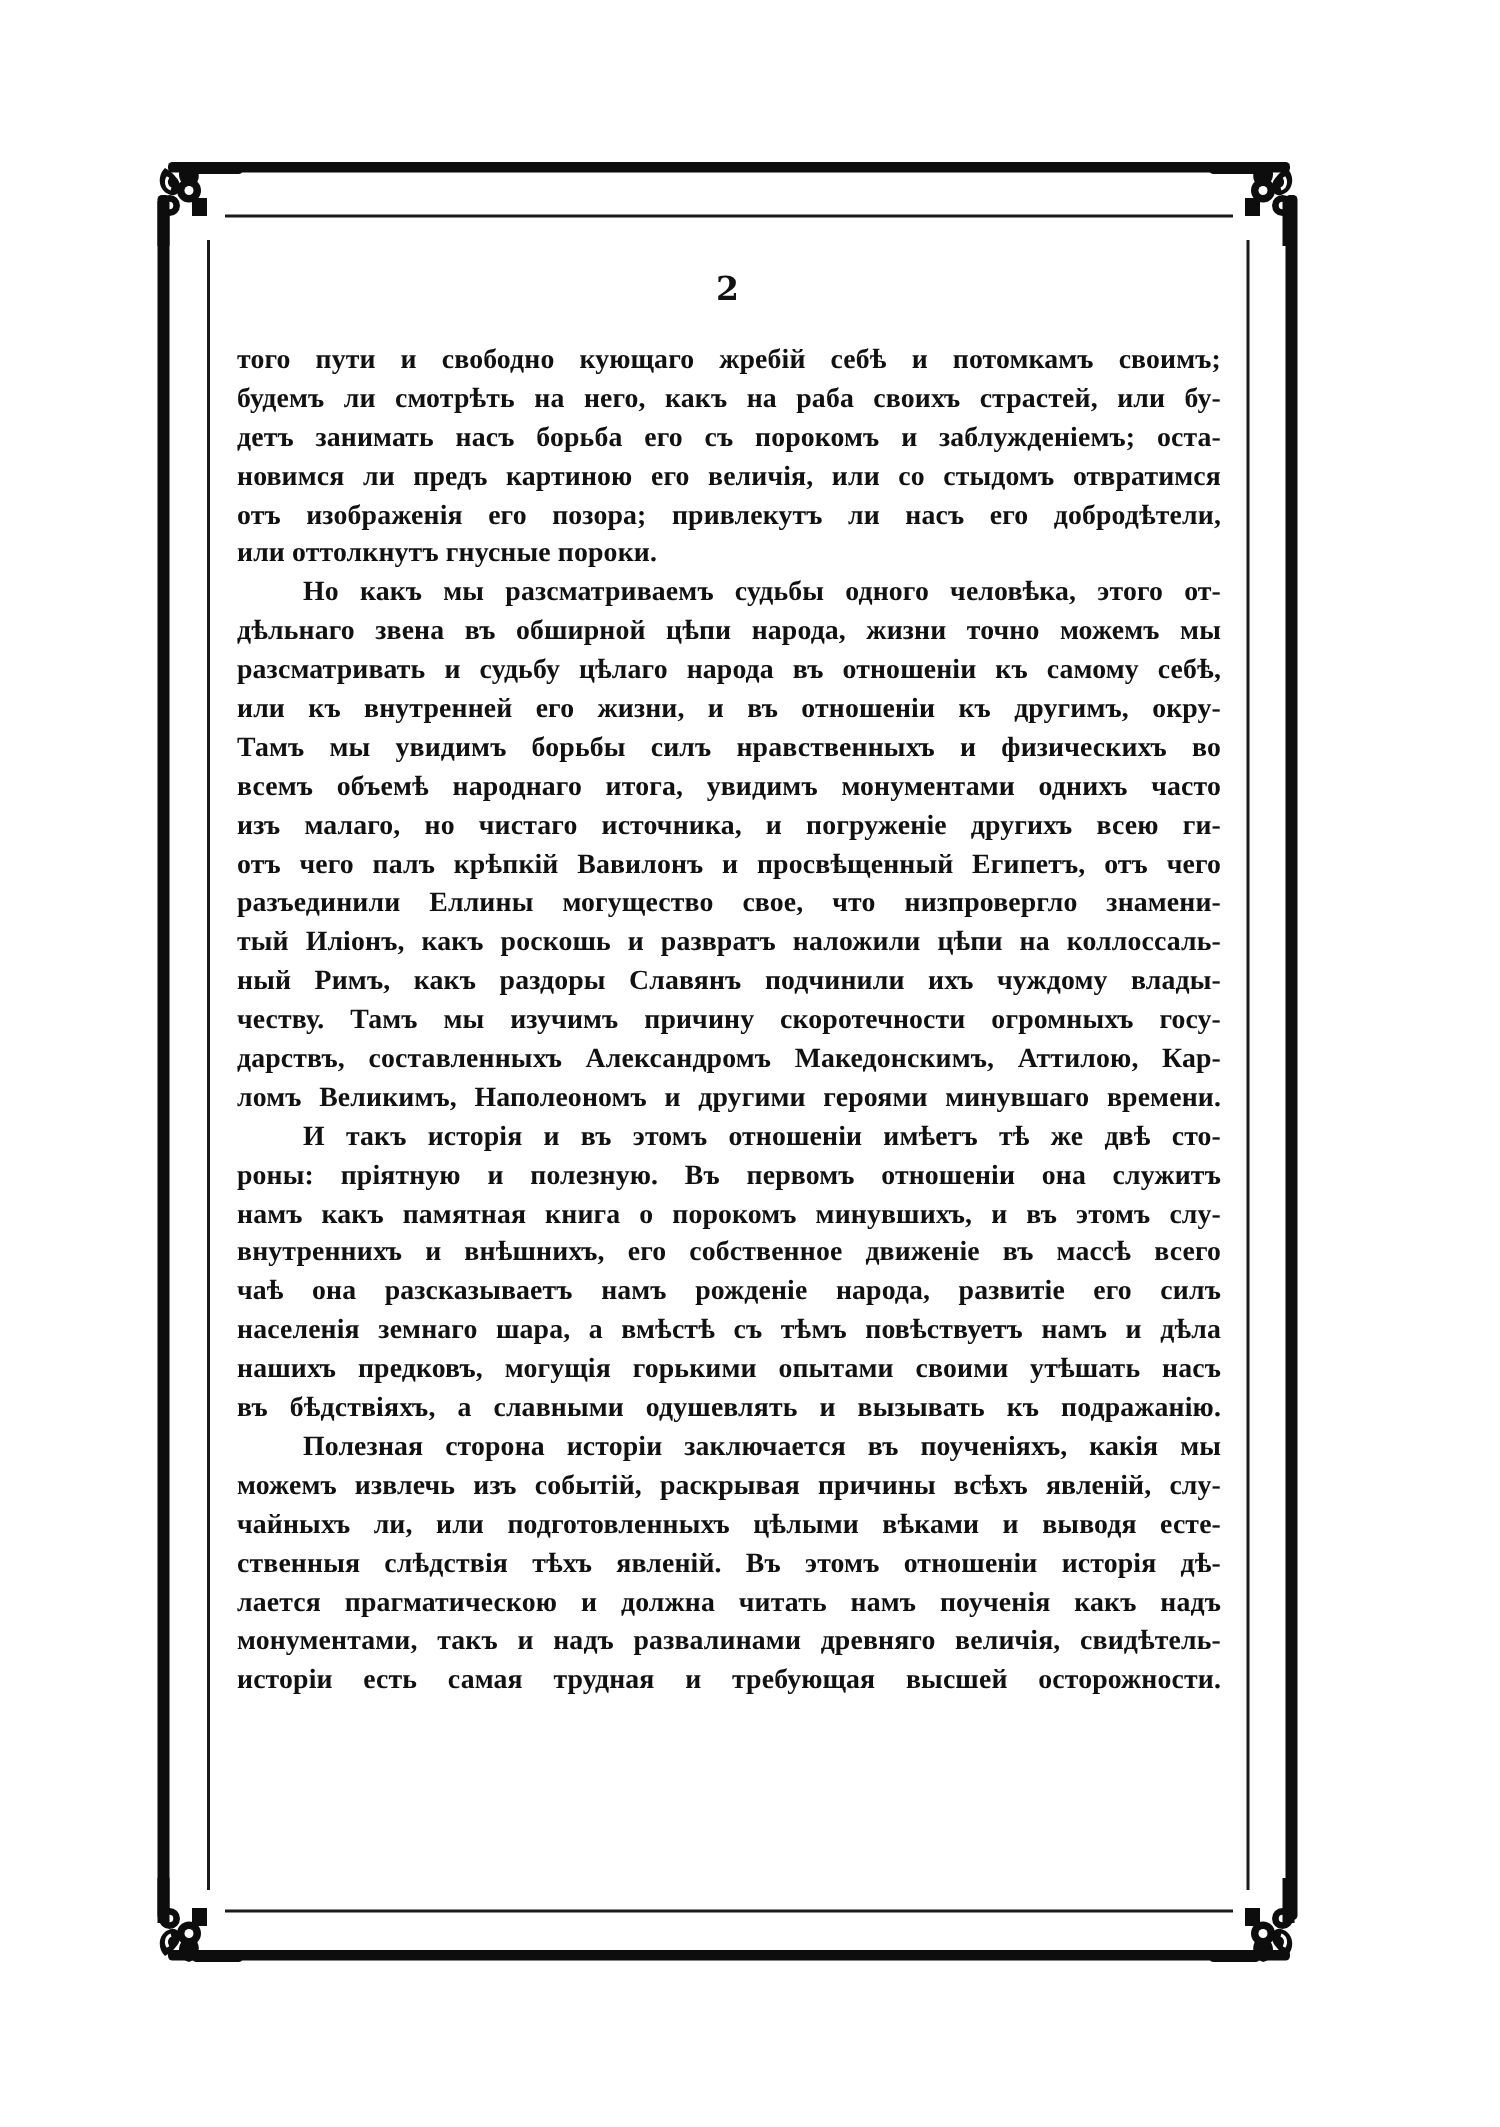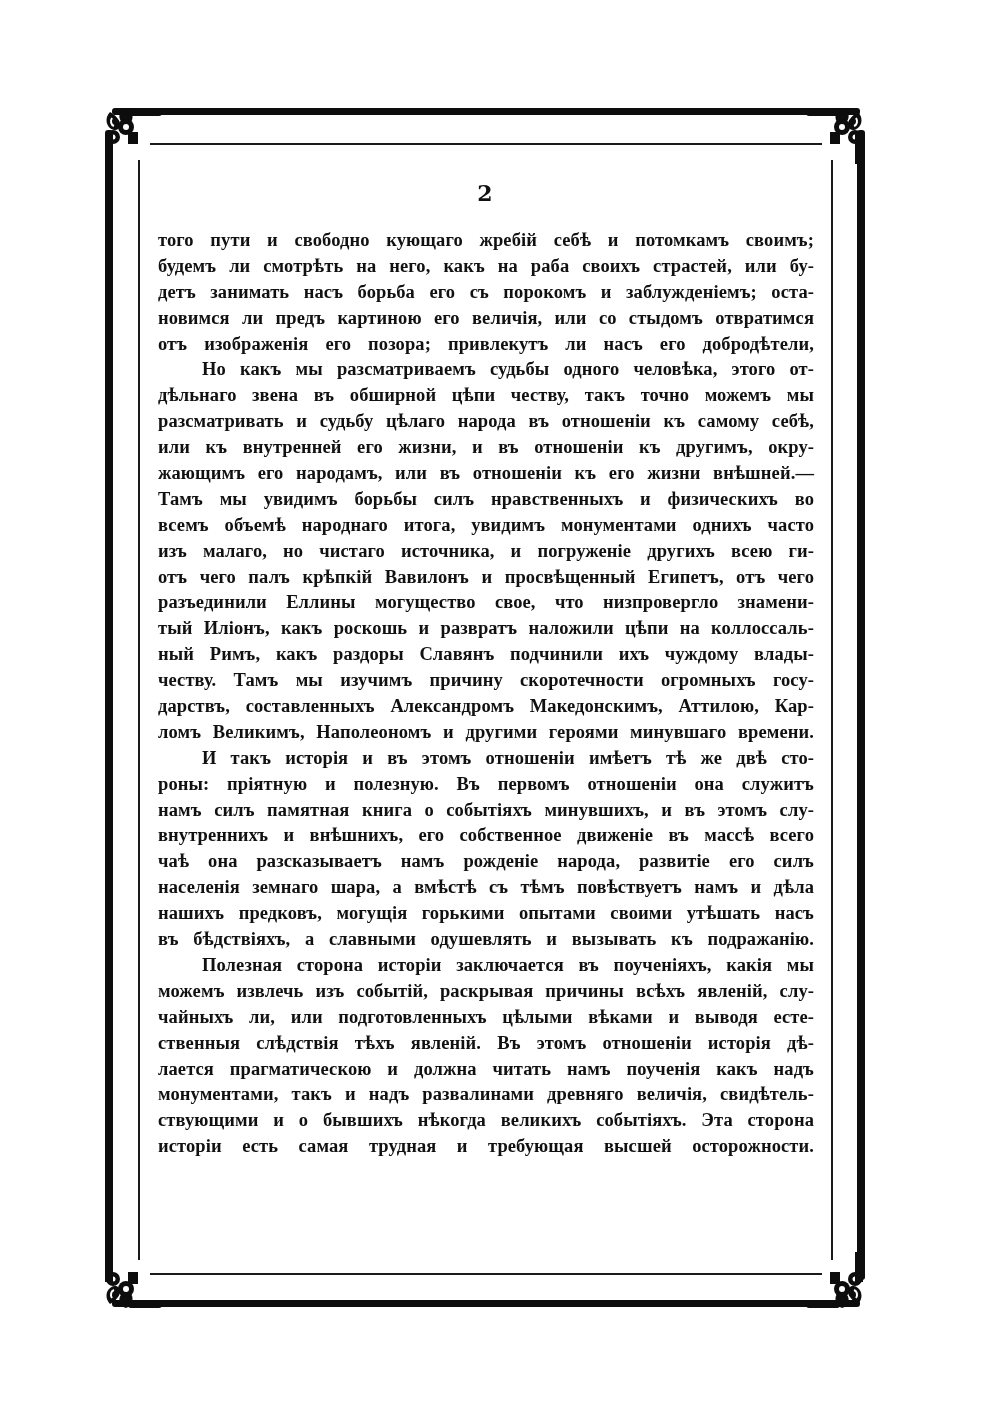--- a/index.html
+++ b/index.html
@@ -183,55 +183,54 @@
   <div class="page-number">2</div>
 
   <div class="text-body">
 
     <div>
       <span class="line">того пути и свободно кующаго жребій себѣ и потомкамъ своимъ;</span>
       <span class="line">будемъ ли смотрѣть на него, какъ на раба своихъ страстей, или бу-</span>
       <span class="line">детъ занимать насъ борьба его съ порокомъ и заблужденіемъ; оста-</span>
       <span class="line">новимся ли предъ картиною его величія, или со стыдомъ отвратимся</span>
       <span class="line">отъ изображенія его позора; привлекутъ ли насъ его добродѣтели,</span>
+      <span class="line last">или оттолкнутъ гнусные пороки.</span>
     </div>
 
     <div>
       <span class="line indent">Но какъ мы разсматриваемъ судьбы одного человѣка, этого от-</span>
-      <span class="line">дѣльнаго звена въ обширной цѣпи честву, такъ точно можемъ мы</span>
+      <span class="line">дѣльнаго звена въ обширной цѣпи народа, жизни точно можемъ мы</span>
       <span class="line">разсматривать и судьбу цѣлаго народа въ отношеніи къ самому себѣ,</span>
       <span class="line">или къ внутренней его жизни, и въ отношеніи къ другимъ, окру-</span>
-      <span class="line">жающимъ его народамъ, или въ отношеніи къ его жизни внѣшней.—</span>
       <span class="line">Тамъ мы увидимъ борьбы силъ нравственныхъ и физическихъ во</span>
       <span class="line">всемъ объемѣ народнаго итога, увидимъ монументами однихъ часто</span>
       <span class="line">изъ малаго, но чистаго источника, и погруженіе другихъ всею ги-</span>
       <span class="line">отъ чего палъ крѣпкій Вавилонъ и просвѣщенный Египетъ, отъ чего</span>
       <span class="line">разъединили Еллины могущество свое, что низпровергло знамени-</span>
       <span class="line">тый Иліонъ, какъ роскошь и развратъ наложили цѣпи на коллоссаль-</span>
       <span class="line">ный Римъ, какъ раздоры Славянъ подчинили ихъ чуждому влады-</span>
       <span class="line">честву. Тамъ мы изучимъ причину скоротечности огромныхъ госу-</span>
       <span class="line">дарствъ, составленныхъ Александромъ Македонскимъ, Аттилою, Кар-</span>
       <span class="line">ломъ Великимъ, Наполеономъ и другими героями минувшаго времени.</span>
     </div>
 
     <div>
       <span class="line indent">И такъ исторія и въ этомъ отношеніи имѣетъ тѣ же двѣ сто-</span>
       <span class="line">роны: пріятную и полезную. Въ первомъ отношеніи она служитъ</span>
-      <span class="line">намъ силъ памятная книга о событіяхъ минувшихъ, и въ этомъ слу-</span>
+      <span class="line">намъ какъ памятная книга о порокомъ минувшихъ, и въ этомъ слу-</span>
       <span class="line">внутреннихъ и внѣшнихъ, его собственное движеніе въ массѣ всего</span>
       <span class="line">чаѣ она разсказываетъ намъ рожденіе народа, развитіе его силъ</span>
       <span class="line">населенія земнаго шара, а вмѣстѣ съ тѣмъ повѣствуетъ намъ и дѣла</span>
       <span class="line">нашихъ предковъ, могущія горькими опытами своими утѣшать насъ</span>
       <span class="line">въ бѣдствіяхъ, а славными одушевлять и вызывать къ подражанію.</span>
     </div>
 
     <div>
       <span class="line indent">Полезная сторона исторіи заключается въ поученіяхъ, какія мы</span>
       <span class="line">можемъ извлечь изъ событій, раскрывая причины всѣхъ явленій, слу-</span>
       <span class="line">чайныхъ ли, или подготовленныхъ цѣлыми вѣками и выводя есте-</span>
       <span class="line">ственныя слѣдствія тѣхъ явленій. Въ этомъ отношеніи исторія дѣ-</span>
       <span class="line">лается прагматическою и должна читать намъ поученія какъ надъ</span>
       <span class="line">монументами, такъ и надъ развалинами древняго величія, свидѣтель-</span>
-      <span class="line">ствующими и о бывшихъ нѣкогда великихъ событіяхъ. Эта сторона</span>
       <span class="line">исторіи есть самая трудная и требующая высшей осторожности.</span>
     </div>
   </div>
 </div>
 
 </body></html>

